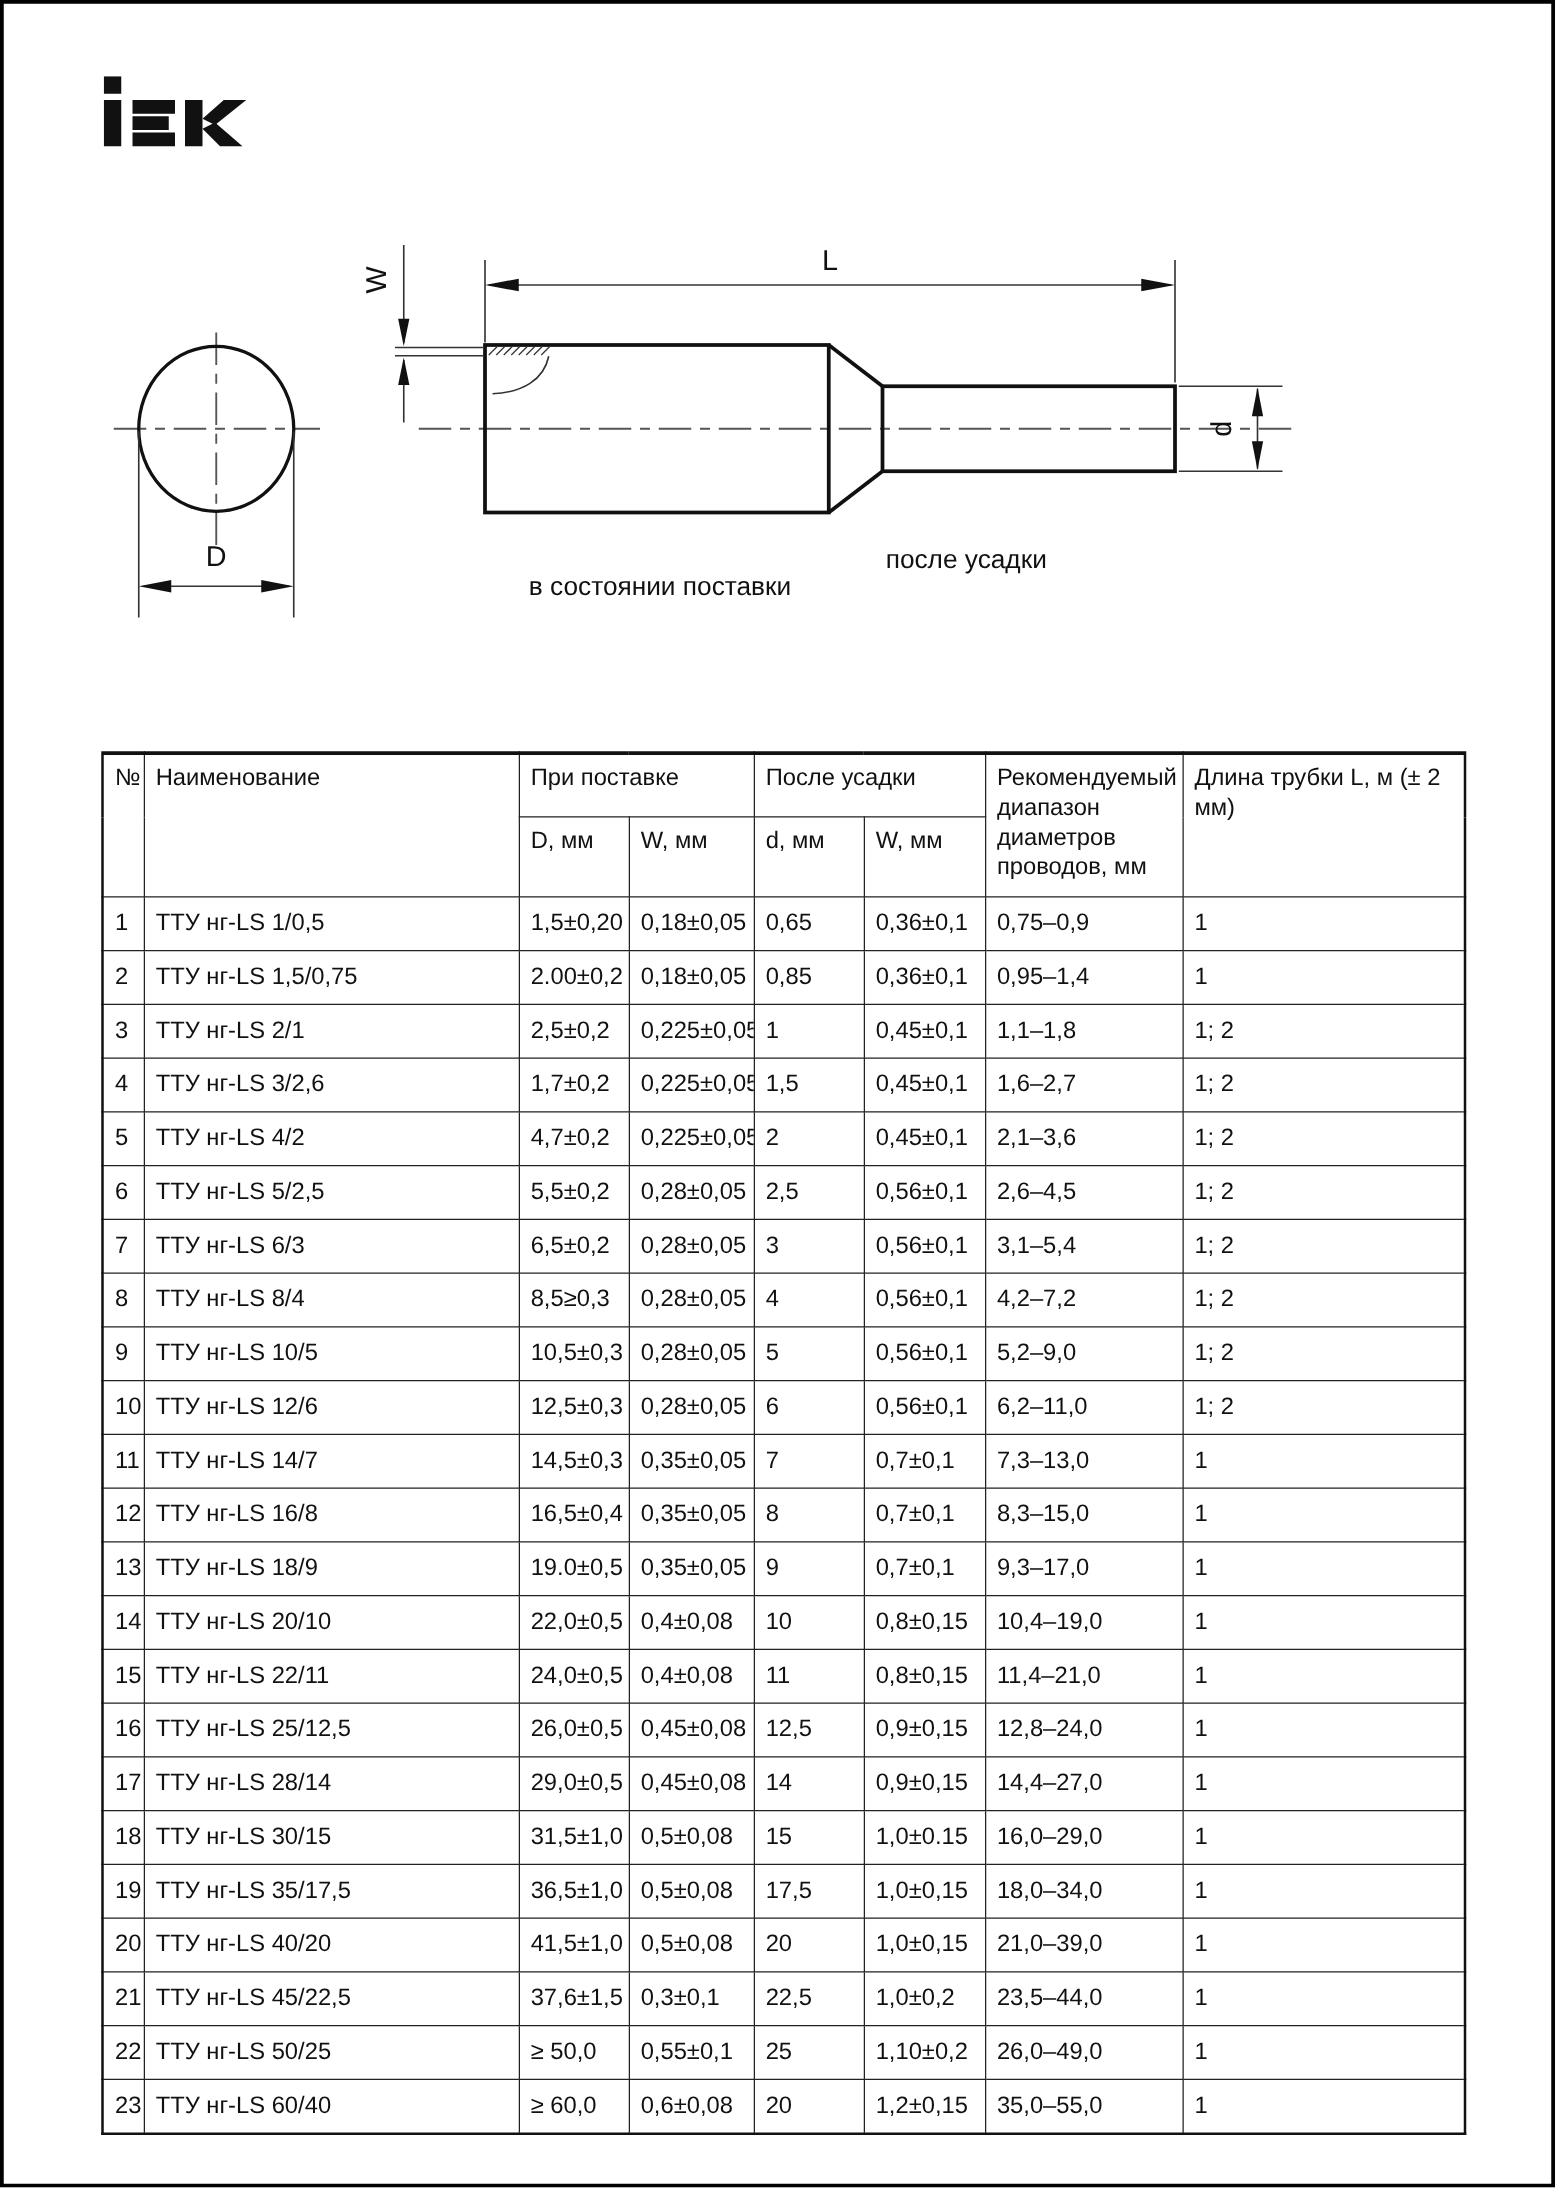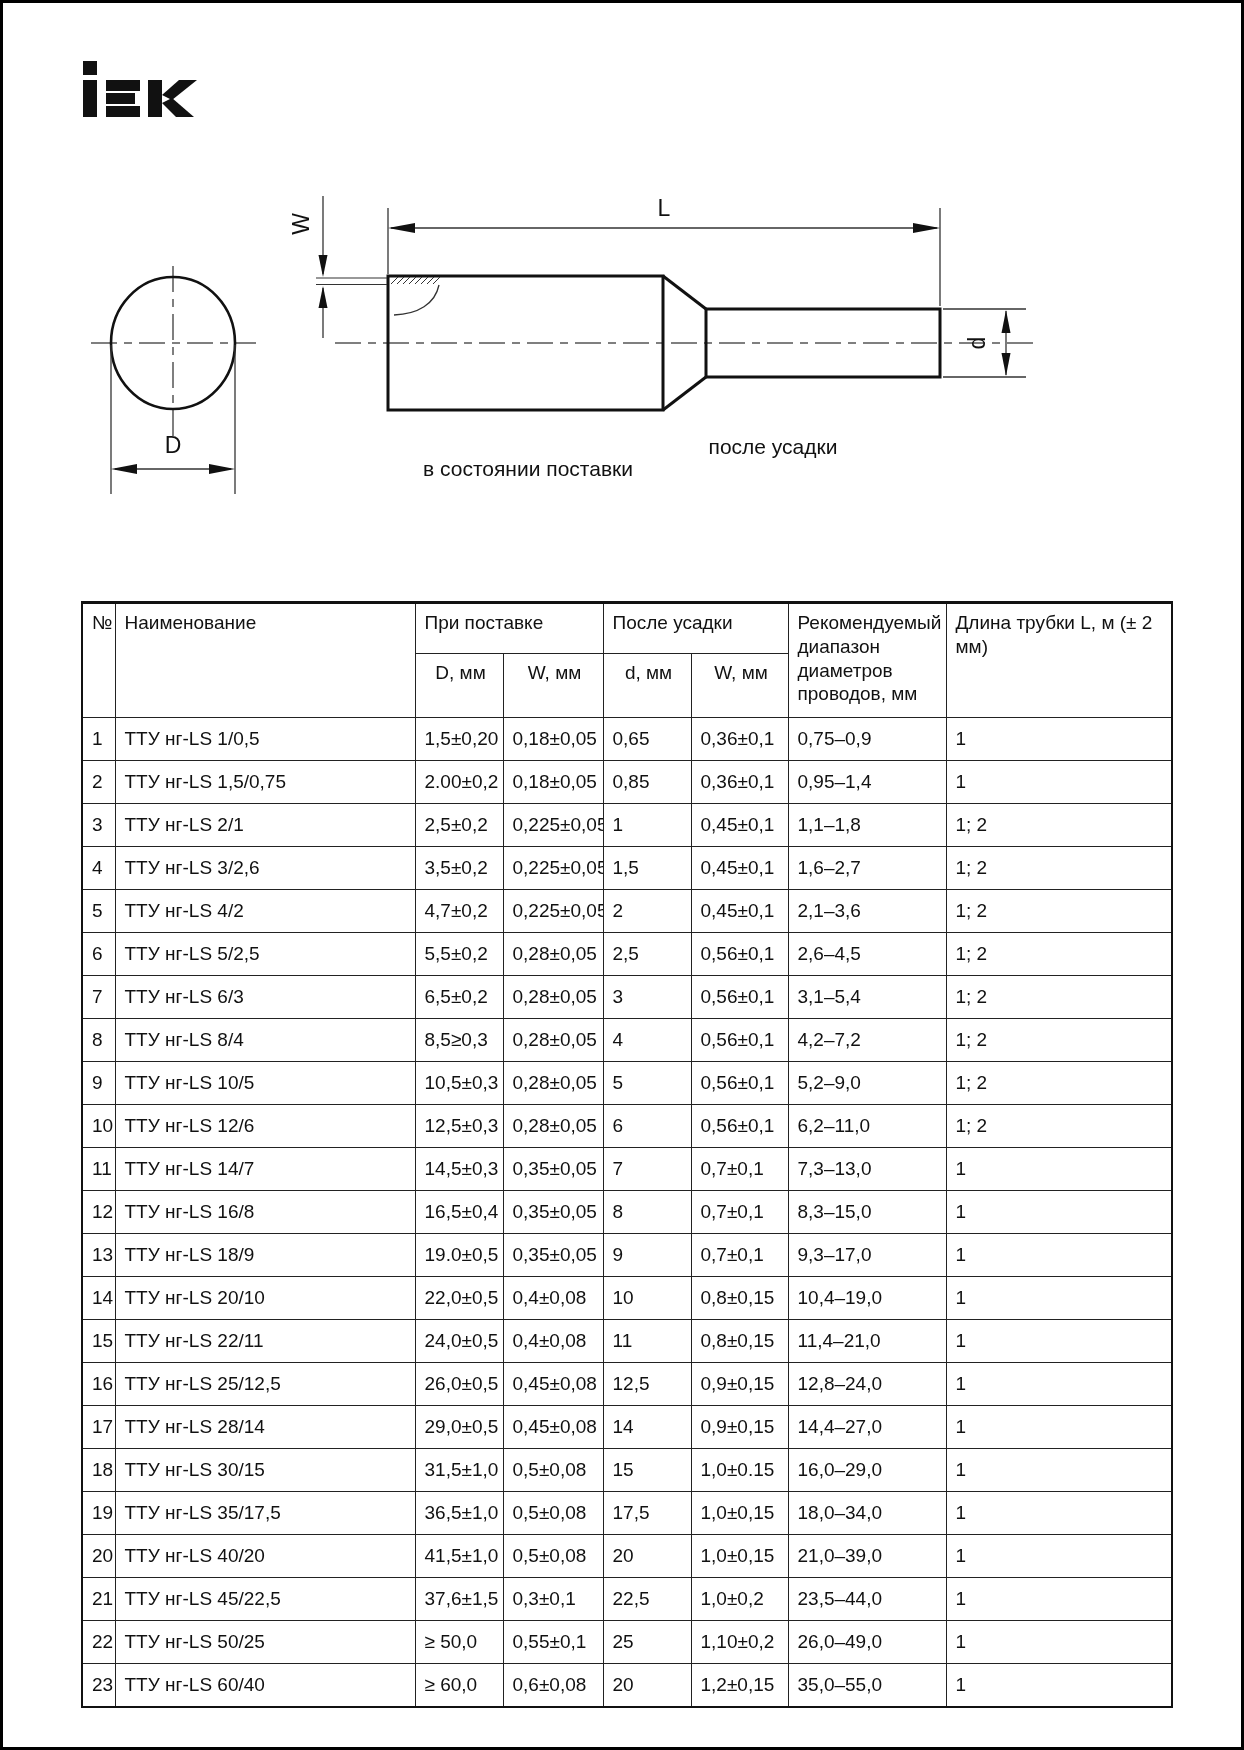--- a/index.html
+++ b/index.html
@@ -32,21 +32,21 @@
     overflow:hidden;
     white-space:nowrap;
   }
   table.spec th{
     vertical-align:top;
     padding-top:7px;
     white-space:normal;
     line-height:1.25;
   }
   tr.h1 th{height:40px;}
-  tr.h2 th{height:54px;text-align:center;}
+  tr.h2 th{height:54px;}
   table.spec td{height:38px;vertical-align:middle;}
   td.c-num{text-align:center;padding-left:2px;padding-right:2px;}
   th.c-num{text-align:center;padding-left:2px;padding-right:2px;}
 
   .caption{
     position:absolute;left:80px;top:1588px;
     font-size:22px;
     letter-spacing:3.5px;
     color:#111;
   }
@@ -201,21 +201,21 @@
           <td>2,5±0,2</td>
           <td>0,225±0,05</td>
           <td>1</td>
           <td>0,45±0,1</td>
           <td>1,1–1,8</td>
           <td>1; 2</td>
         </tr>
         <tr>
           <td class="c-num">4</td>
           <td>ТТУ нг-LS 3/2,6</td>
-          <td>3,5±0,2</td>
+          <td>1,7±0,2</td>
           <td>0,225±0,05</td>
           <td>1,5</td>
           <td>0,45±0,1</td>
           <td>1,6–2,7</td>
           <td>1; 2</td>
         </tr>
         <tr>
           <td class="c-num">5</td>
           <td>ТТУ нг-LS 4/2</td>
           <td>4,7±0,2</td>

